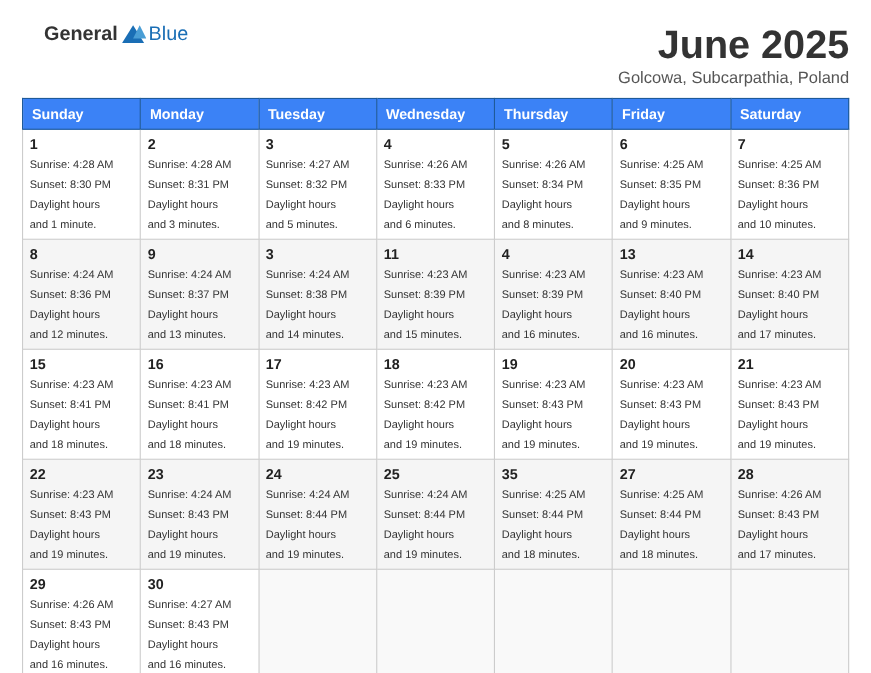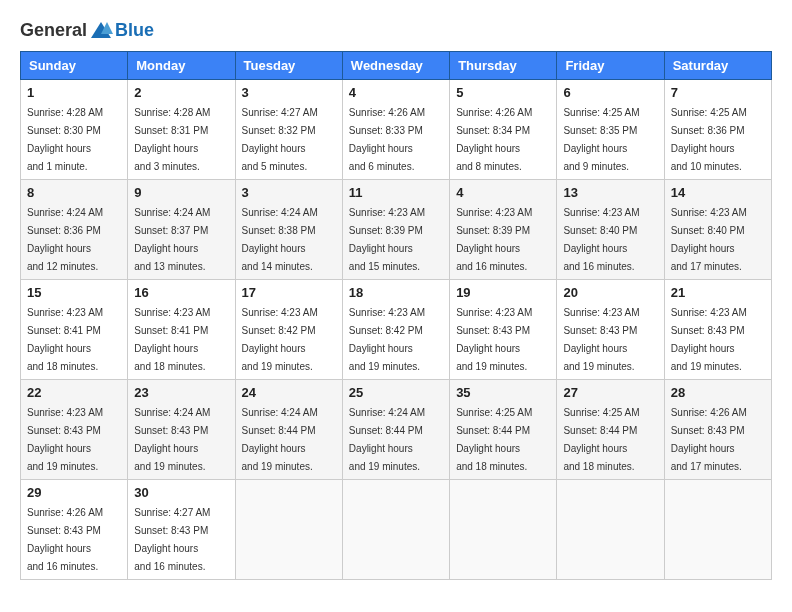--- a/index.html
+++ b/index.html
@@ -11,30 +11,31 @@
       padding: 20px;
     }
     .header-area {
       display: flex;
       justify-content: space-between;
       align-items: flex-start;
       margin-bottom: 10px;
     }
     .logo {
       display: flex;
-      align-items: flex-start;
+      align-items: flex-end;
+      margin-left: 20px;
     }
     .logo-text-general {
       font-size: 18px;
       font-weight: bold;
       color: #333;
     }
     .logo-text-blue {
       font-size: 18px;
-      font-weight: bold;
+      font-weight: normal;
       color: #1a6eb5;
     }
     .logo-icon {
       width: 24px;
       height: 20px;
       margin: 0 2px;
     }
     .title-area {
       text-align: right;
     }
@@ -96,20 +97,22 @@
 <div class="header-area">
   <div class="logo">
     <span class="logo-text-general">General</span>
     <svg class="logo-icon" viewBox="0 0 24 20" xmlns="http://www.w3.org/2000/svg">
       <polygon points="12,2 22,18 2,18" fill="#1a6eb5"></polygon>
       <polygon points="18,2 24,14 12,14" fill="#4a9ed5"></polygon>
     </svg>
     <span class="logo-text-blue">Blue</span>
   </div>
   <div class="title-area">
+    <div class="month-title">June 2025</div>
+    <div class="location-subtitle">Golcowa, Subcarpathia, Poland</div>
   </div>
 </div>
 
 <table class="calendar">
   <thead>
     <tr>
       <th>Sunday</th>
       <th>Monday</th>
       <th>Tuesday</th>
       <th>Wednesday</th>

